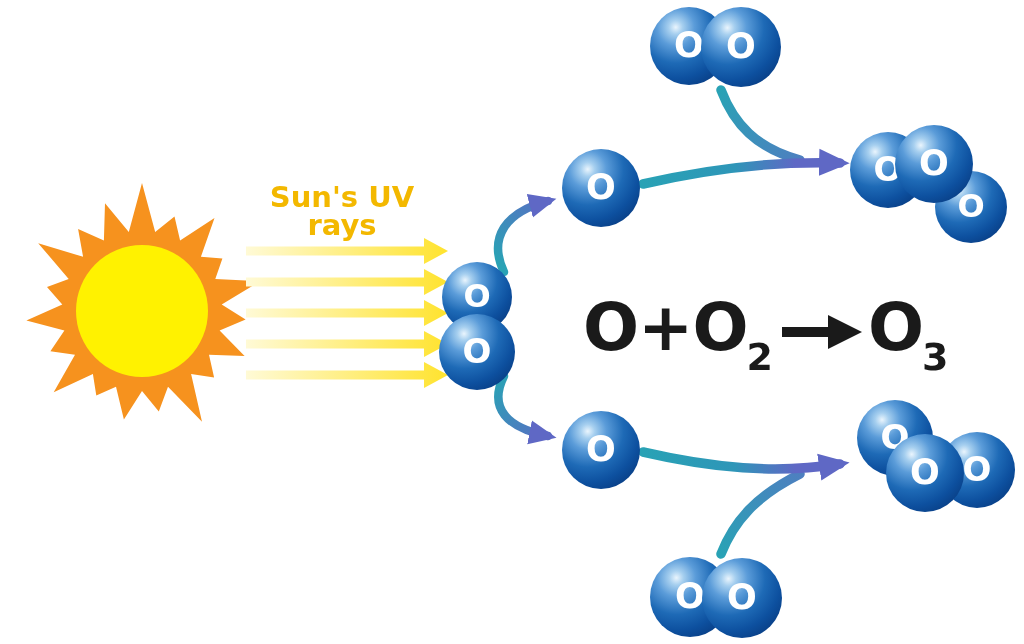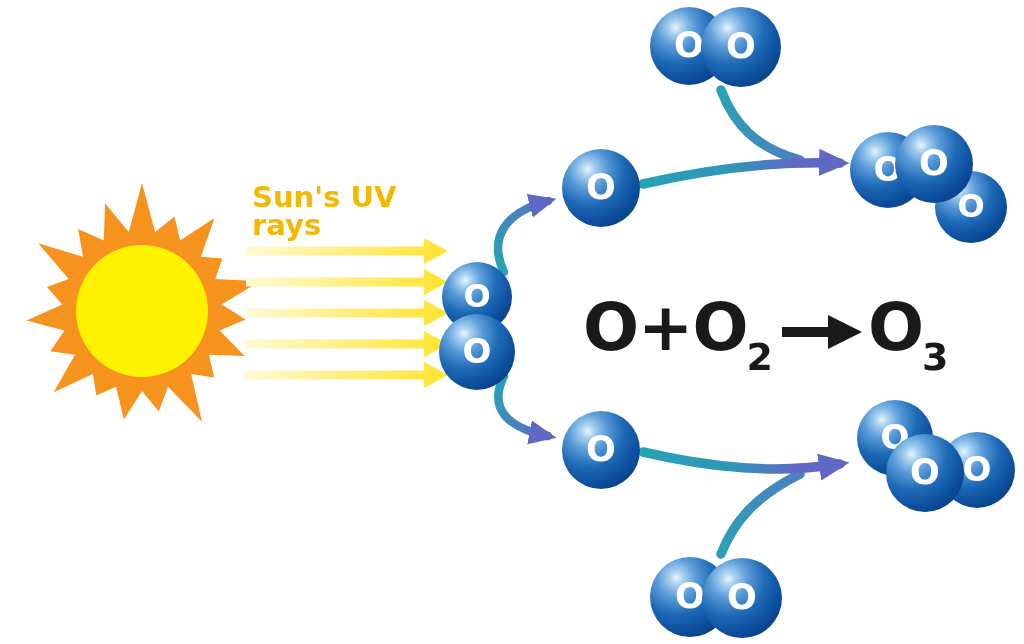--- a/index.html
+++ b/index.html
@@ -10,21 +10,21 @@
   .overlay{position:absolute;left:0;top:0;width:1024px;height:644px;z-index:1;}
   .sphere{
     position:absolute;border-radius:50%;display:flex;align-items:center;justify-content:center;
     color:#ffffff;font-weight:bold;z-index:2;
     background:radial-gradient(circle at 33% 26%,
       #eaf5fd 0%, #a6cfef 9%, #5b9cd9 24%, #1e6ab6 46%, #0d509f 66%, #083c82 85%, #063067 100%);
   }
   .sphere span{transform:translateY(-1px);}
   .uv-label{
     position:absolute;left:252px;top:183px;width:180px;z-index:2;
-    color:#F3B800;font-weight:bold;font-size:29px;line-height:28px;
+    color:#F3B800;font-weight:bold;font-size:29px;line-height:28px;text-align:center;
   }
   .equation{
     position:absolute;left:583px;top:281px;height:92px;z-index:2;
     display:flex;align-items:center;color:#1a1a1a;font-weight:bold;font-size:66px;letter-spacing:-1px;
   }
   .equation .sub{font-size:38px;align-self:flex-end;transform:translateY(6px);margin-left:-1px;}
   .equation .eq-arrow{margin:10px 6px 0 10px;}
 </style>
 </head>
 <body>

